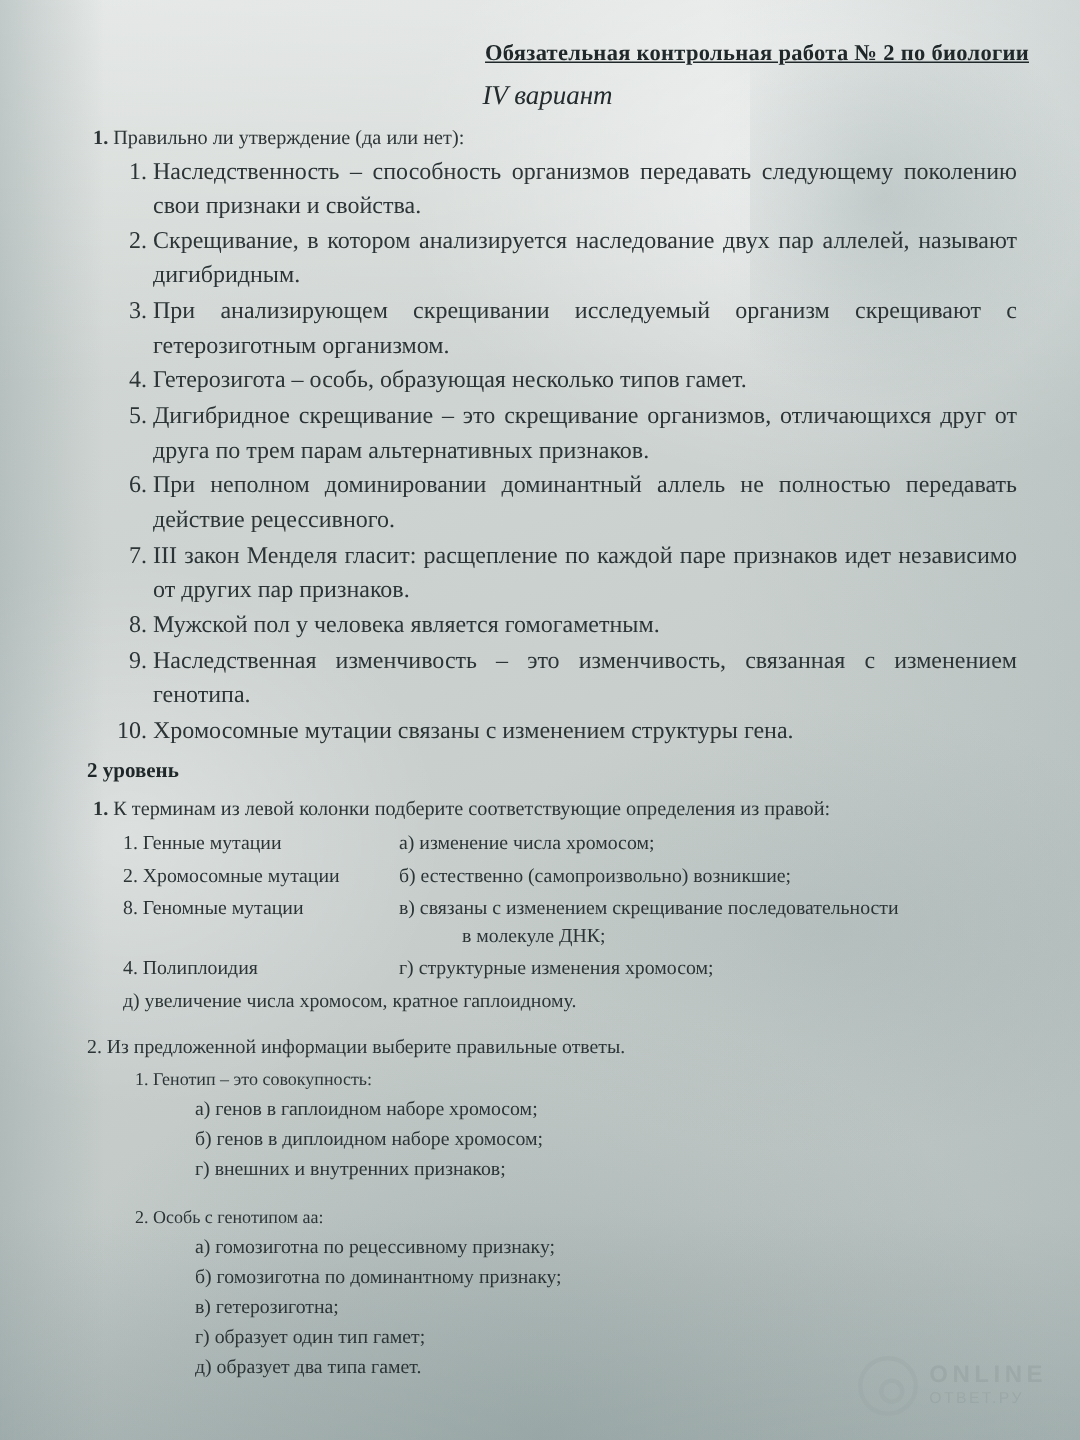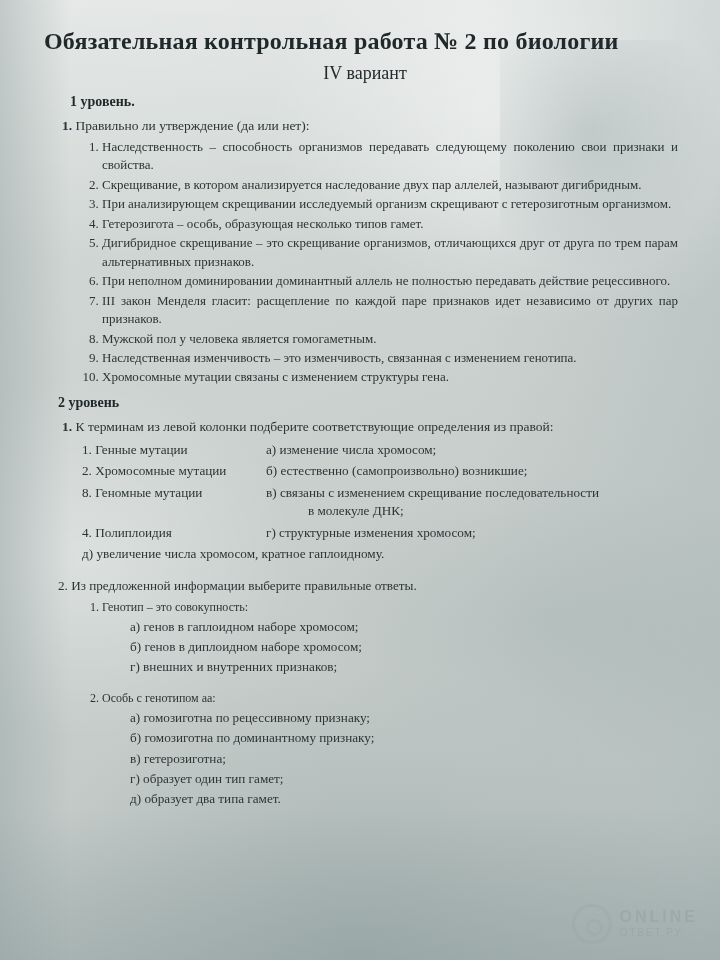--- a/index.html
+++ b/index.html
@@ -56,32 +56,34 @@
     background: linear-gradient(0deg, rgba(130,148,148,0.35), rgba(255,255,255,0));
   }
 
   .content {
     position: relative;
     padding: 22px 34px 0 44px;
     color: #2c3436;
   }
 
   h1.title {
-    font-size: 24px;
+    font-size: 15px;
     font-weight: bold;
-    text-align: left;
+    text-align: right;
     margin: 6px 0 2px 0;
     letter-spacing: 0.2px;
     color: #20282a;
+    text-decoration: underline;
   }
   .variant {
     text-align: center;
     font-size: 18px;
     margin: 8px 0 10px 0;
     color: #232b2d;
+    font-style: italic;
   }
 
   .level {
     font-weight: bold;
     font-size: 14px;
     margin: 10px 0 8px 26px;
     color: #1f2729;
   }
   .level.second {
     margin-top: 8px;
@@ -90,21 +92,21 @@
 
   .q {
     font-size: 13.5px;
     margin: 6px 0 4px 18px;
   }
   .q b { font-weight: bold; }
 
   ol.statements {
     margin: 2px 0 0 0;
     padding-left: 58px;
-    font-size: 13px;
+    font-size: 16px;
     line-height: 1.42;
   }
   ol.statements li {
     margin-bottom: 1px;
     text-align: justify;
     padding-right: 8px;
   }
 
   
   .match {
@@ -198,21 +200,20 @@
   <div class="sheen sheen-right"></div>
   <div class="sheen sheen-blob1"></div>
   <div class="sheen sheen-blob2"></div>
   <div class="sheen sheen-bottom"></div>
 
   <div class="content">
 
     <h1 class="title">Обязательная контрольная работа № 2 по биологии</h1>
     <div class="variant">IV вариант</div>
 
-    <div class="level">1 уровень.</div>
 
     <div class="q">
       <b>1.</b>
       <span>Правильно ли утверждение (да или нет):</span>
     </div>
 
     <ol class="statements">
       <li>Наследственность – способность организмов передавать следующему поколению свои признаки и свойства.</li>
       <li>Скрещивание, в котором анализируется наследование двух пар аллелей, называют дигибридным.</li>
       <li>При анализирующем скрещивании исследуемый организм скрещивают с гетерозиготным организмом.</li>

